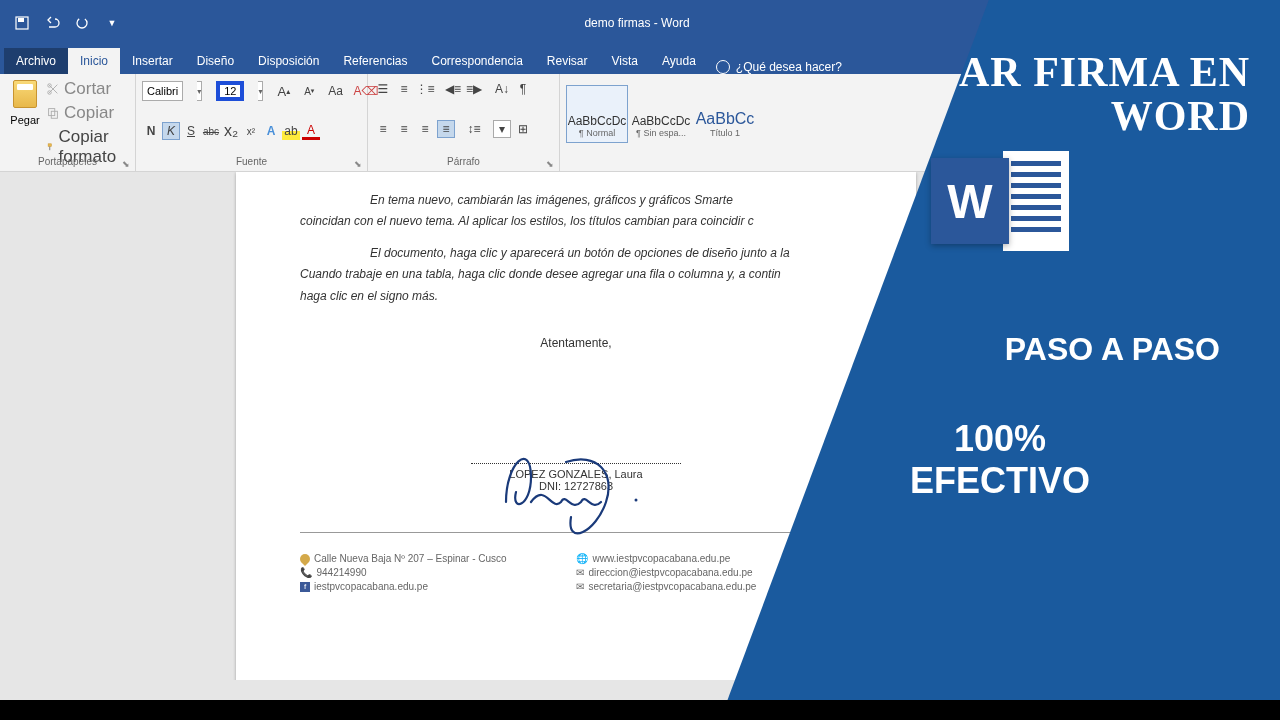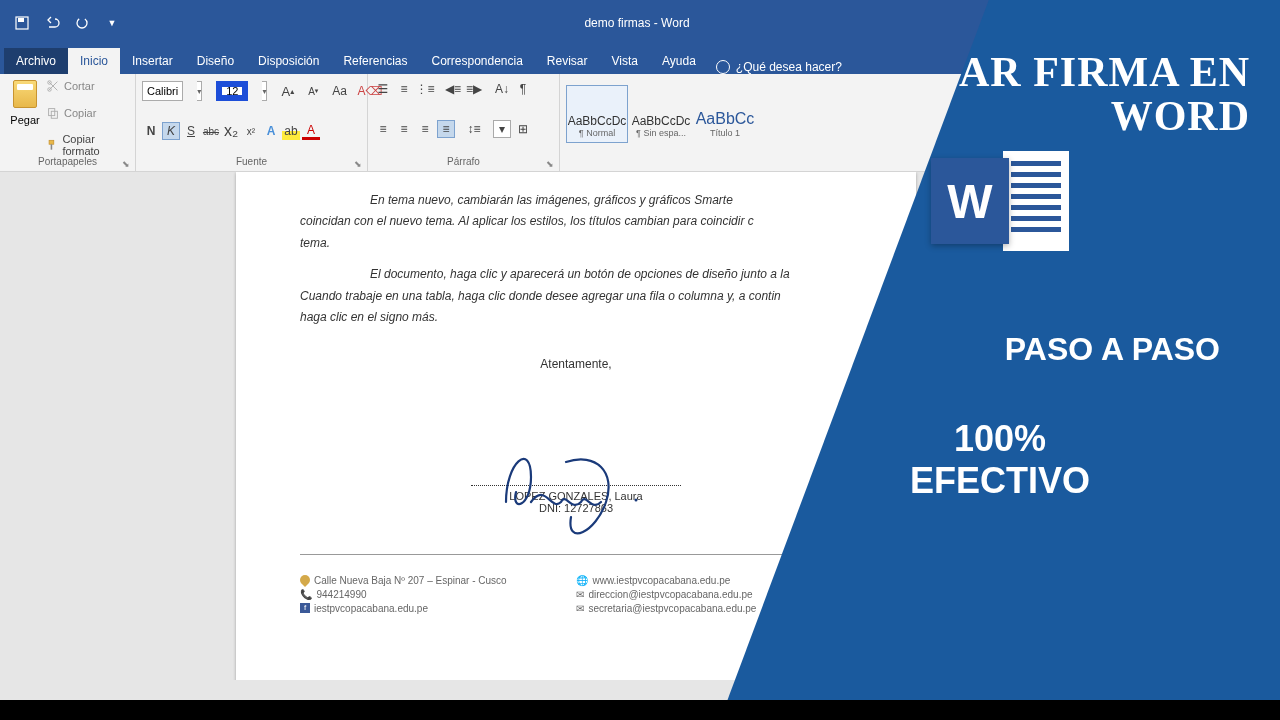--- a/index.html
+++ b/index.html
@@ -17,28 +17,28 @@
 .tell-me .bulb{width:14px;height:14px;border:1.5px solid #fff;border-radius:50%}
 .ribbon{height:98px;background:#f3f3f3;border-bottom:1px solid #d4d4d4;display:flex}
 .group{border-right:1px solid #d4d4d4;padding:2px 6px;display:flex;flex-direction:column;justify-content:space-between;position:relative}
 .group-label{font-size:10px;color:#666;text-align:center;padding-bottom:2px}
 .launcher{position:absolute;bottom:2px;right:3px;width:10px;height:10px;font-size:9px;color:#888}
 .clipboard{width:136px}
 .clip-top{display:flex;height:74px}
 .paste-btn{width:38px;display:flex;flex-direction:column;align-items:center;padding-top:4px;cursor:pointer}
 .paste-icon{width:24px;height:28px;background:linear-gradient(#f9d978,#e8b84a);border:1px solid #c89430;border-radius:2px;position:relative}
 .paste-icon::after{content:"";position:absolute;top:3px;left:3px;right:3px;height:6px;background:#fff;border-radius:1px}
-.clip-list{flex:1;display:flex;flex-direction:column;gap:11px;padding-top:2px;font-size:11px;color:#888}
+.clip-list{flex:1;display:flex;flex-direction:column;gap:2px;padding-top:2px;font-size:17px;color:#888}
 .clip-item{display:flex;align-items:center;gap:4px;padding:1px 2px}
 .clip-item.enabled{color:#444}
 .sm-icon{width:14px;height:14px}
 .font-group{width:232px}
 .font-top{display:flex;align-items:center;gap:14px;padding-top:4px;height:26px}
 .font-name{width:74px;height:20px;border:1px solid #ababab;background:#fff;font-size:11px;padding:0 4px;display:flex;align-items:center}
-.font-size{width:38px;height:20px;border:6px solid #1d4ed8;background:#fff;font-size:11px;padding:0 4px;display:flex;align-items:center}
+.font-size{width:38px;height:20px;border:4px solid #1d4ed8;background:#fff;font-size:11px;padding:0 4px;display:flex;align-items:center}
 .dd{width:12px;height:20px;border:1px solid #ababab;border-left:none;background:#fff;display:flex;align-items:center;justify-content:center;font-size:8px;color:#666}
 .btn-row{display:flex;align-items:center;gap:3px;height:22px}
 .rb{width:18px;height:18px;display:flex;align-items:center;justify-content:center;font-size:12px;cursor:pointer;color:#444}
 .rb.active{background:#c5d8ec;border:1px solid #7da2ce}
 .font-mid{display:flex;align-items:center;gap:2px;padding-top:4px}
 .para-group{width:192px}
 .para-top{display:flex;gap:3px;padding-top:4px}
 .styles-group{flex:1;min-width:200px}
 .styles-row{display:flex;height:74px;align-items:center;gap:2px;padding-top:2px}
 .style-item{width:62px;height:58px;border:1px solid transparent;display:flex;flex-direction:column;align-items:center;justify-content:flex-end;padding:4px 2px;cursor:pointer}
@@ -223,21 +223,20 @@
           <div class="style-name">Título 1</div>
         </div>
       </div>
     </div>
   </div>
 
   <div class="doc-area">
     <div class="page">
       <p style="text-indent:70px">En tema nuevo, cambiarán las imágenes, gráficos y gráficos Smarte</p>
       <p>coincidan con el nuevo tema. Al aplicar los estilos, los títulos cambian para coincidir c</p>
-      <p>tema.</p>
       <p style="margin-top:14px;text-indent:70px">El documento, haga clic y aparecerá un botón de opciones de diseño junto a la</p>
       <p>Cuando trabaje en una tabla, haga clic donde desee agregar una fila o columna y, a contin</p>
       <p>haga clic en el signo más.</p>
       <p style="margin-top:30px;text-align:center;font-style:normal">Atentamente,</p>
 
       <svg class="signature-svg" width="200" height="130" viewBox="0 0 200 130">
         <path d="M30 80 C30 40,55 20,55 55 C55 85,35 90,40 70 M55 80 C70 60,75 90,85 80 C90 70,95 90,105 80 C110 70,115 90,125 80 M90 40 C120 30,140 50,130 80 C120 110,90 125,95 95" fill="none" stroke="#1a3a7a" stroke-width="2.2" stroke-linecap="round"></path>
         <circle cx="160" cy="78" r="1.5" fill="#1a3a7a"></circle>
       </svg>
 

